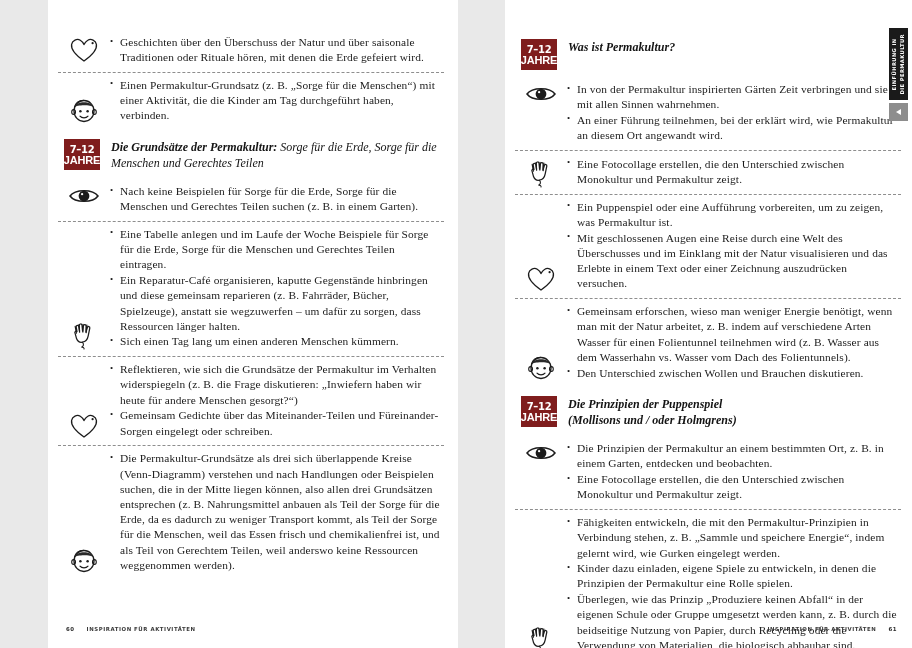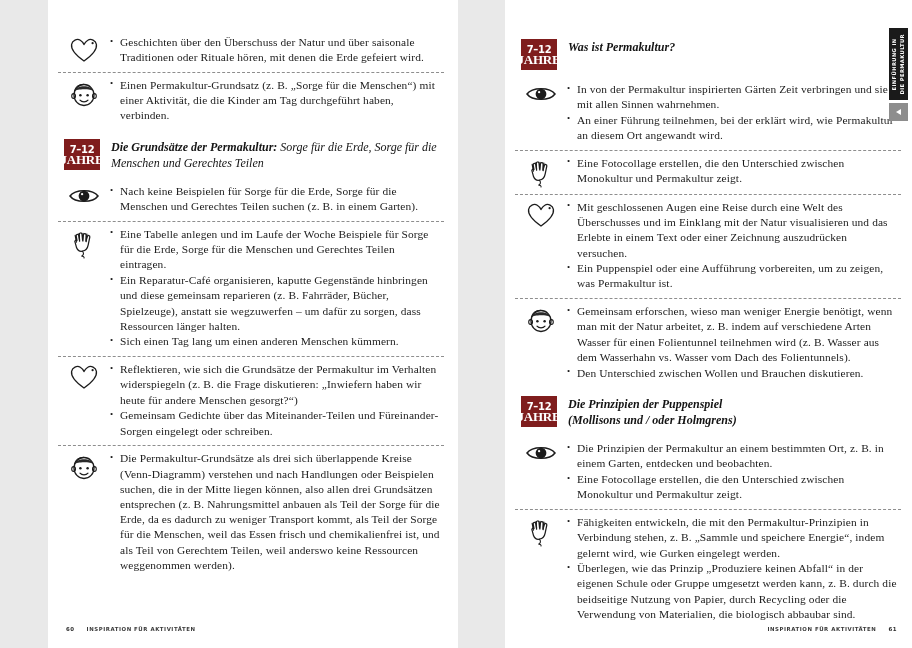--- a/index.html
+++ b/index.html
@@ -28,21 +28,21 @@
     bottom: 36px;
     padding: 0 14px 0 10px;
   }
 
   
   .row {
     display: flex;
     align-items: flex-start;
     padding: 5px 0 6px 0;
   }
-  .row + .row.sep { border-top: 1px dashed #8e8e8e; }
+  .row + .row.sep { border-top: 1px dashed #8e8e8e; align-items: flex-end; }
 
   .gutter {
     width: 52px;
     flex: 0 0 52px;
     display: flex;
     justify-content: center;
     padding-top: 2px;
   }
   .content { flex: 1 1 auto; padding-right: 4px; }
 
@@ -83,23 +83,23 @@
     margin-left: 6px;
   }
   .badge .b1 {
     font-family: "DejaVu Sans", sans-serif;
     font-weight: bold;
     font-size: 10px;
     line-height: 11px;
     letter-spacing: -0.3px;
   }
   .badge .b2 {
-    font-family: Liberation Serif, serif;
+    font-family: Liberation Sans, sans-serif;
     font-weight: bold;
-    font-size: 13px;
+    font-size: 11px;
     line-height: 10px;
     letter-spacing: -0.2px;
   }
   .heading-text {
     flex: 1 1 auto;
     padding-left: 11px;
     padding-top: 1px;
     font-size: 12px;
     line-height: 1.33;
     color: #141414;
@@ -345,22 +345,22 @@
         <div class="row sep">
           <div class="gutter">
             <svg class="icn" width="30" height="26" viewBox="0 0 30 26">
       <path d="M15 24 C 5 17, 2 11, 2.6 7.4 C 3.3 3.3, 8 1.3, 11.3 3.2 C 13 4.2, 14.3 5.8, 15 7.6
                C 15.8 5.8, 17 4.2, 18.8 3.2 C 22 1.3, 26.8 3.3, 27.4 7.4 C 28 11, 25 17, 15 24 Z" fill="none" stroke="#1c1c1c" stroke-width="1.3" stroke-linejoin="round"></path>
       <circle cx="23.6" cy="6.2" r="1.1" fill="#1c1c1c"></circle>
     </svg>
           </div>
           <div class="content">
             <ul class="bullets">
+              <li>Ein Puppenspiel oder eine Aufführung vorbereiten, um zu zeigen, was Permakultur ist.</li>
               <li>Mit geschlossenen Augen eine Reise durch eine Welt des Überschusses und im Einklang mit der Natur visualisieren und das Erlebte in einem Text oder einer Zeichnung auszudrücken versuchen.</li>
-              <li>Ein Puppenspiel oder eine Aufführung vorbereiten, um zu zeigen, was Permakultur ist.</li>
             </ul>
           </div>
         </div>
         <div class="row sep">
           <div class="gutter">
             <svg class="icn" width="30" height="28" viewBox="0 0 30 28">
       <ellipse cx="15" cy="15" rx="10" ry="10.5" fill="none" stroke="#1c1c1c" stroke-width="1.3"></ellipse>
       <path d="M5.4 11.4 C 7 4.4, 23 4.4, 24.6 11.4 C 22 8.6, 8 8.6, 5.4 11.4 Z" fill="#2a2a2a"></path>
       <path d="M5.4 11.4 C 6.4 6.6, 10 4.4, 15 4.3" fill="none" stroke="#1c1c1c" stroke-width="1.1"></path>
       <ellipse cx="4.6" cy="16" rx="1.9" ry="2.4" fill="none" stroke="#1c1c1c" stroke-width="1.1"></ellipse>
@@ -412,20 +412,21 @@
                L 12.6 11.2 L 13.4 5.8 C 13.7 4.1, 16.1 4.4, 16.1 6.1
                L 16.0 12.0 L 17.4 7.4 C 17.9 5.8, 20.1 6.5, 19.8 8.1
                L 18.2 15.8 C 17.6 19.2, 15.4 21.6, 12.4 22.2
                C 9.8 22.7, 7.6 21.2, 6.6 18.8 Z" fill="none" stroke="#1c1c1c" stroke-width="1.25" stroke-linejoin="round"></path>
       <path d="M12.4 22.4 C 14.2 24.0, 13.6 26.4, 11.4 27.2 C 13.2 27.0, 14.4 28.0, 14.0 29.0" fill="none" stroke="#1c1c1c" stroke-width="1.1" stroke-linecap="round"></path>
     </svg>
           </div>
           <div class="content">
             <ul class="bullets">
               <li>Fähigkeiten entwickeln, die mit den Permakultur-Prinzipien in Verbindung stehen, z. B. „Sammle und speichere Energie“, indem gelernt wird, wie Gurken eingelegt werden.</li>
+              <li>Kinder dazu einladen, eigene Spiele zu entwickeln, in denen die Prinzipien der Permakultur eine Rolle spielen.</li>
               <li>Überlegen, wie das Prinzip „Produziere keinen Abfall“ in der eigenen Schule oder Gruppe umgesetzt werden kann, z. B. durch die beidseitige Nutzung von Papier, durch Recycling oder die Verwendung von Materialien, die biologisch abbaubar sind.</li>
             </ul>
           </div>
         </div>
       </div>
     <div class="footer footer-right">
       <span>INSPIRATION FÜR AKTIVITÄTEN</span><span class="pg pg-r">61</span>
     </div>
   </div>
 

